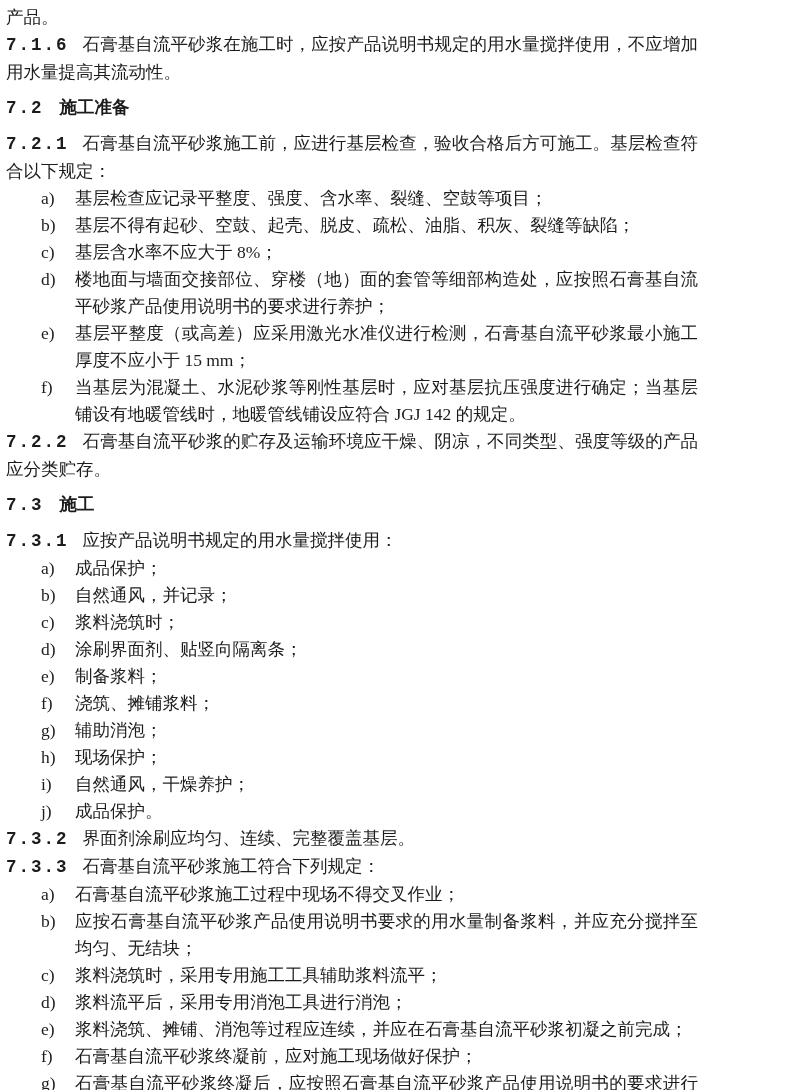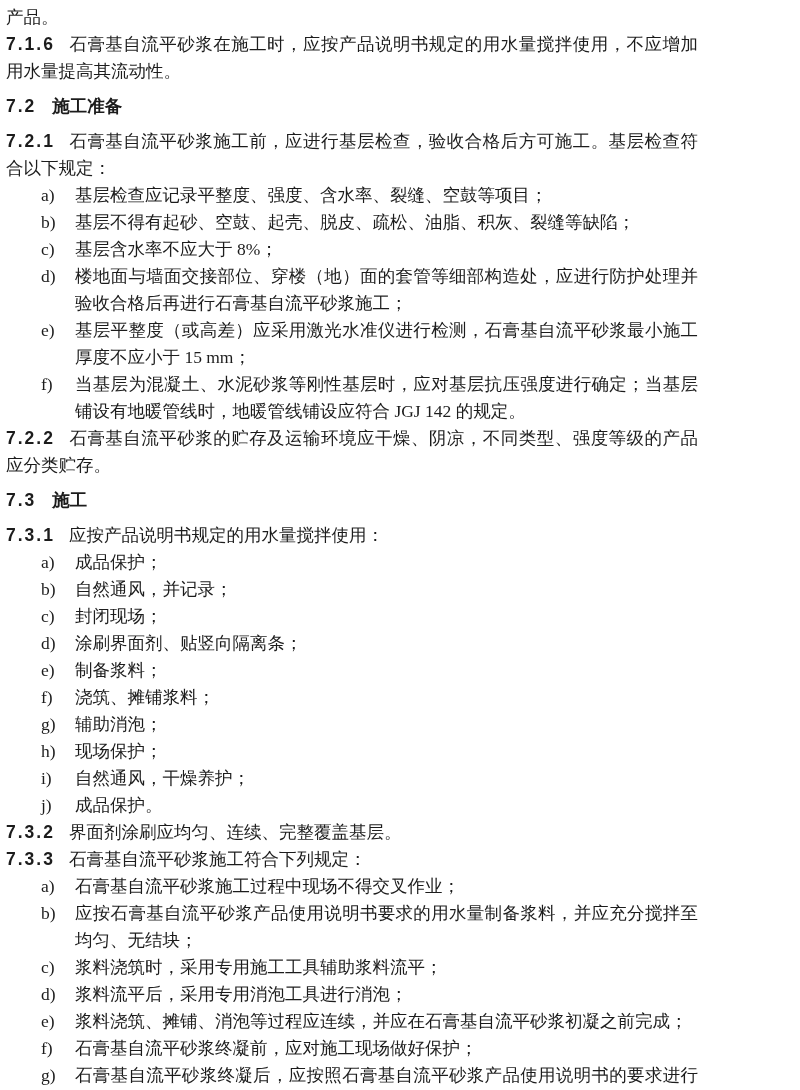--- a/index.html
+++ b/index.html
@@ -21,21 +21,21 @@
     padding: 4px 6px 0 6px;
     font-size: 17.5px;
     line-height: 27px;
   }
   .frag, .clause, .item {
     margin: 0;
     text-align: justify;
   }
   .clause .num,
   .heading .hnum {
-    font-family: Liberation Sans, sans-serif;
+    font-family: Liberation Mono, monospace;
     font-weight: bold;
     letter-spacing: 2px;
     margin-right: 14px;
     white-space: nowrap;
   }
   .heading {
     font-family: "Liberation Sans", "DejaVu Sans", sans-serif;
     font-weight: bold;
     font-size: 17.5px;
     line-height: 27px;
@@ -61,34 +61,34 @@
 
   <p class="clause"><span class="num">7.1.6</span><span class="ctext">石膏基自流平砂浆在施工时，应按产品说明书规定的用水量搅拌使用，不应增加用水量提高其流动性。</span></p>
 
   <h2 class="heading"><span class="hnum">7.2</span><span class="htitle">施工准备</span></h2>
 
   <p class="clause"><span class="num">7.2.1</span><span class="ctext">石膏基自流平砂浆施工前，应进行基层检查，验收合格后方可施工。基层检查符合以下规定：</span></p>
 
   <div class="item"><span class="label">a)</span><span class="itext">基层检查应记录平整度、强度、含水率、裂缝、空鼓等项目；</span></div>
   <div class="item"><span class="label">b)</span><span class="itext">基层不得有起砂、空鼓、起壳、脱皮、疏松、油脂、积灰、裂缝等缺陷；</span></div>
   <div class="item"><span class="label">c)</span><span class="itext">基层含水率不应大于 8%；</span></div>
-  <div class="item"><span class="label">d)</span><span class="itext">楼地面与墙面交接部位、穿楼（地）面的套管等细部构造处，应进行防护处理并验收合格后再进行石膏基自流平砂浆施工；</span></div>
+  <div class="item"><span class="label">d)</span><span class="itext">楼地面与墙面交接部位、穿楼（地）面的套管等细部构造处，应按照石膏基自流平砂浆产品使用说明书的要求进行养护；</span></div>
   <div class="item"><span class="label">e)</span><span class="itext">基层平整度（或高差）应采用激光水准仪进行检测，石膏基自流平砂浆最小施工厚度不应小于 15 mm；</span></div>
   <div class="item"><span class="label">f)</span><span class="itext">当基层为混凝土、水泥砂浆等刚性基层时，应对基层抗压强度进行确定；当基层铺设有地暖管线时，地暖管线铺设应符合 JGJ 142 的规定。</span></div>
 
   <p class="clause"><span class="num">7.2.2</span><span class="ctext">石膏基自流平砂浆的贮存及运输环境应干燥、阴凉，不同类型、强度等级的产品应分类贮存。</span></p>
 
 
   <h2 class="heading"><span class="hnum">7.3</span><span class="htitle">施工</span></h2>
 
   <p class="clause"><span class="num">7.3.1</span><span class="ctext">应按产品说明书规定的用水量搅拌使用：</span></p>
 
   <div class="item"><span class="label">a)</span><span class="itext">成品保护；</span></div>
   <div class="item"><span class="label">b)</span><span class="itext">自然通风，并记录；</span></div>
-  <div class="item"><span class="label">c)</span><span class="itext">封闭现场；</span></div>
+  <div class="item"><span class="label">c)</span><span class="itext">浆料浇筑时；</span></div>
   <div class="item"><span class="label">d)</span><span class="itext">涂刷界面剂、贴竖向隔离条；</span></div>
   <div class="item"><span class="label">e)</span><span class="itext">制备浆料；</span></div>
   <div class="item"><span class="label">f)</span><span class="itext">浇筑、摊铺浆料；</span></div>
   <div class="item"><span class="label">g)</span><span class="itext">辅助消泡；</span></div>
   <div class="item"><span class="label">h)</span><span class="itext">现场保护；</span></div>
   <div class="item"><span class="label">i)</span><span class="itext">自然通风，干燥养护；</span></div>
   <div class="item"><span class="label">j)</span><span class="itext">成品保护。</span></div>
 
   <p class="clause"><span class="num">7.3.2</span><span class="ctext">界面剂涂刷应均匀、连续、完整覆盖基层。</span></p>
 

